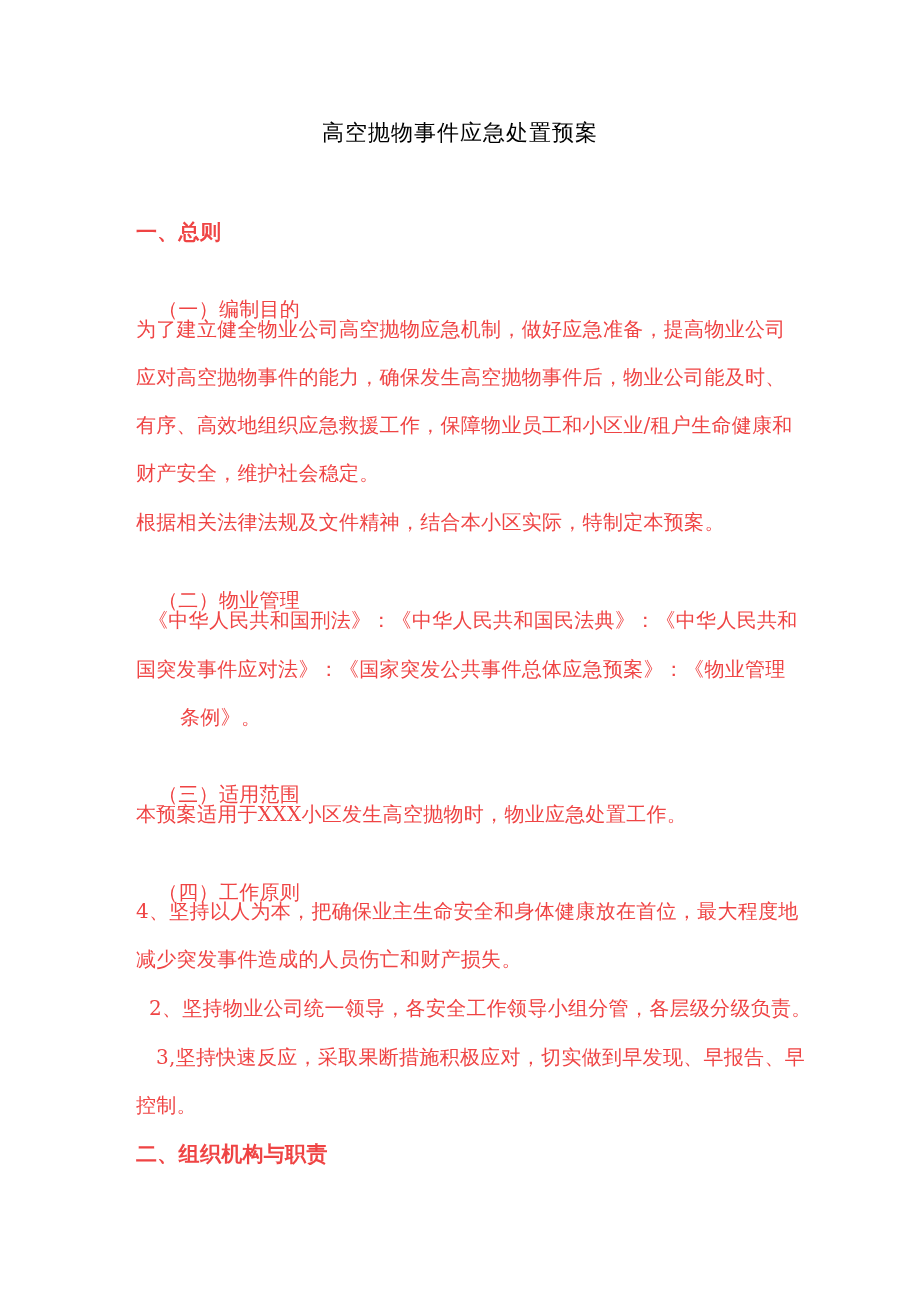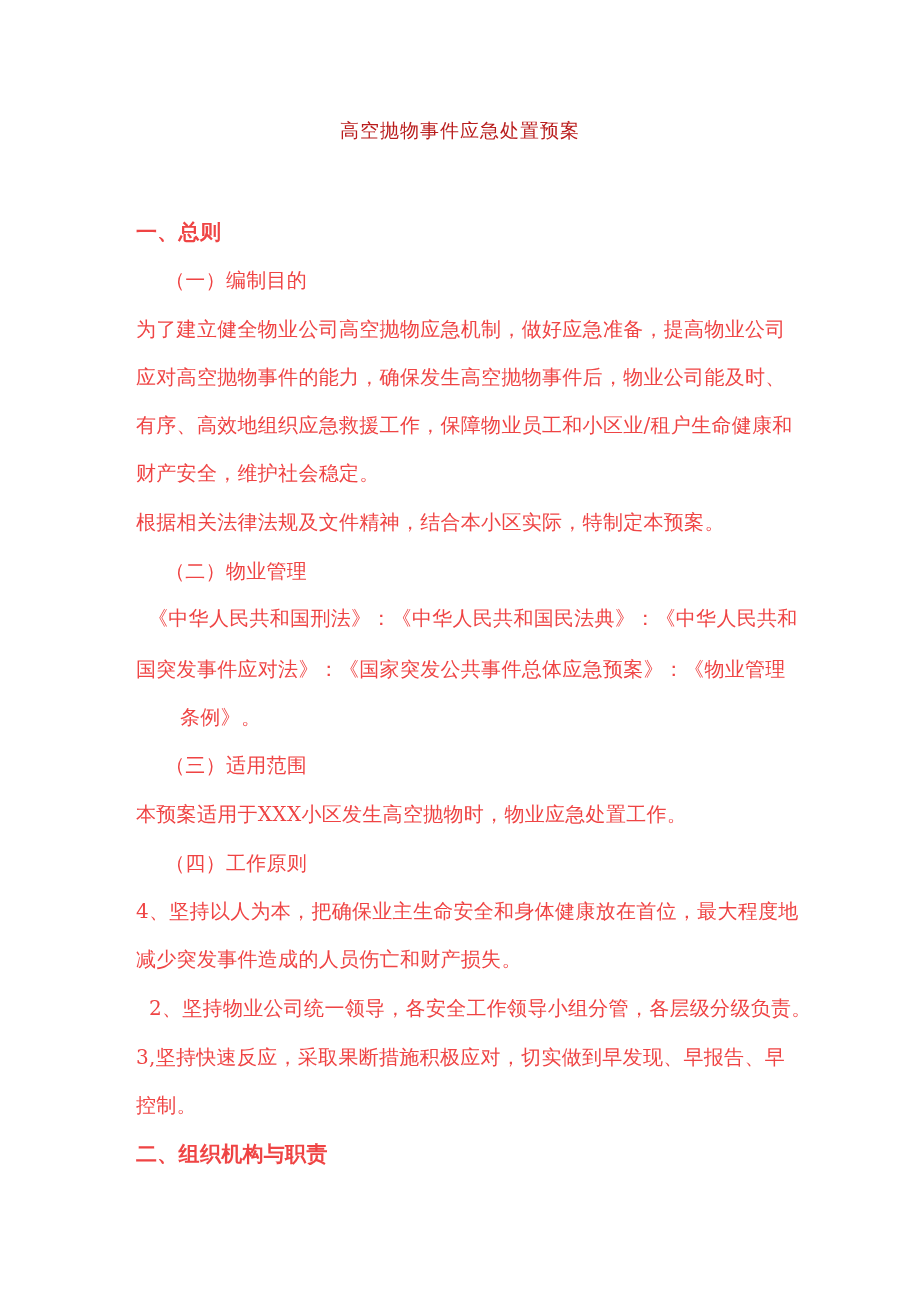--- a/index.html
+++ b/index.html
@@ -22,44 +22,45 @@
       width: 920px;
       height: 1301px;
       background: #ffffff;
     }
     .title {
       position: absolute;
       top: 118px;
       left: 0;
       width: 920px;
       text-align: center;
-      font-size: 19px;
+      font-size: 22px;
       font-family: "DejaVu Serif", "Liberation Serif", serif;
       font-weight: normal;
       letter-spacing: 1px;
-      color: #b91c1c;
+      color: #000000;
       margin: 0;
     }
     .line {
       position: absolute;
       left: 136px;
       white-space: nowrap;
       font-size: 20px;
       font-family: "DejaVu Serif", "Liberation Serif", serif;
       line-height: 28px;
       letter-spacing: 0.3px;
       color: #ef4444;
     }
     .heading {
       font-family: "DejaVu Sans", "Liberation Sans", sans-serif;
       font-size: 21px;
       font-weight: bold;
     }
     .sub {
-      left: 165px;
+      left: 158px;
+      margin-top: 29px;
     }
     .indent {
       left: 148px;
     }
   </style>
 </head>
 <body>
 
 <div class="page">
 
@@ -70,31 +71,31 @@
   <div class="line sub" style="top:266px;">（一）编制目的</div>
 
   <div class="line" style="top:315px;">为了建立健全物业公司高空抛物应急机制，做好应急准备，提高物业公司</div>
   <div class="line" style="top:363px;">应对高空抛物事件的能力，确保发生高空抛物事件后，物业公司能及时、</div>
   <div class="line" style="top:411px;">有序、高效地组织应急救援工作，保障物业员工和小区业/租户生命健康和</div>
   <div class="line" style="top:459px;">财产安全，维护社会稳定。</div>
   <div class="line" style="top:508px;">根据相关法律法规及文件精神，结合本小区实际，特制定本预案。</div>
 
   <div class="line sub" style="top:557px;">（二）物业管理</div>
 
-  <div class="line indent" style="top:606px;font-family:Liberation Mono, monospace;">《中华人民共和国刑法》：《中华人民共和国民法典》：《中华人民共和</div>
+  <div class="line indent" style="top:606px;">《中华人民共和国刑法》：《中华人民共和国民法典》：《中华人民共和</div>
   <div class="line" style="top:655px;">国突发事件应对法》：《国家突发公共事件总体应急预案》：《物业管理</div>
   <div class="line" style="top:703px;margin-left:44px;">条例》。</div>
 
   <div class="line sub" style="top:751px;">（三）适用范围</div>
 
   <div class="line" style="top:800px;">本预案适用于XXX小区发生高空抛物时，物业应急处置工作。</div>
 
   <div class="line sub" style="top:849px;">（四）工作原则</div>
 
   <div class="line" style="top:897px;">4、坚持以人为本，把确保业主生命安全和身体健康放在首位，最大程度地</div>
   <div class="line" style="top:945px;">减少突发事件造成的人员伤亡和财产损失。</div>
   <div class="line" style="top:994px;margin-left:13px;">2、坚持物业公司统一领导，各安全工作领导小组分管，各层级分级负责。</div>
-  <div class="line" style="top:1043px;">3,坚持快速反应，采取果断措施积极应对，切实做到早发现、早报告、早</div>
+  <div class="line" style="top:1043px;margin-left:20px;">3,坚持快速反应，采取果断措施积极应对，切实做到早发现、早报告、早</div>
   <div class="line" style="top:1091px;">控制。</div>
 
   <div class="line heading" style="top:1140px;">二、组织机构与职责</div>
 
 </div>
 
 </body></html>

